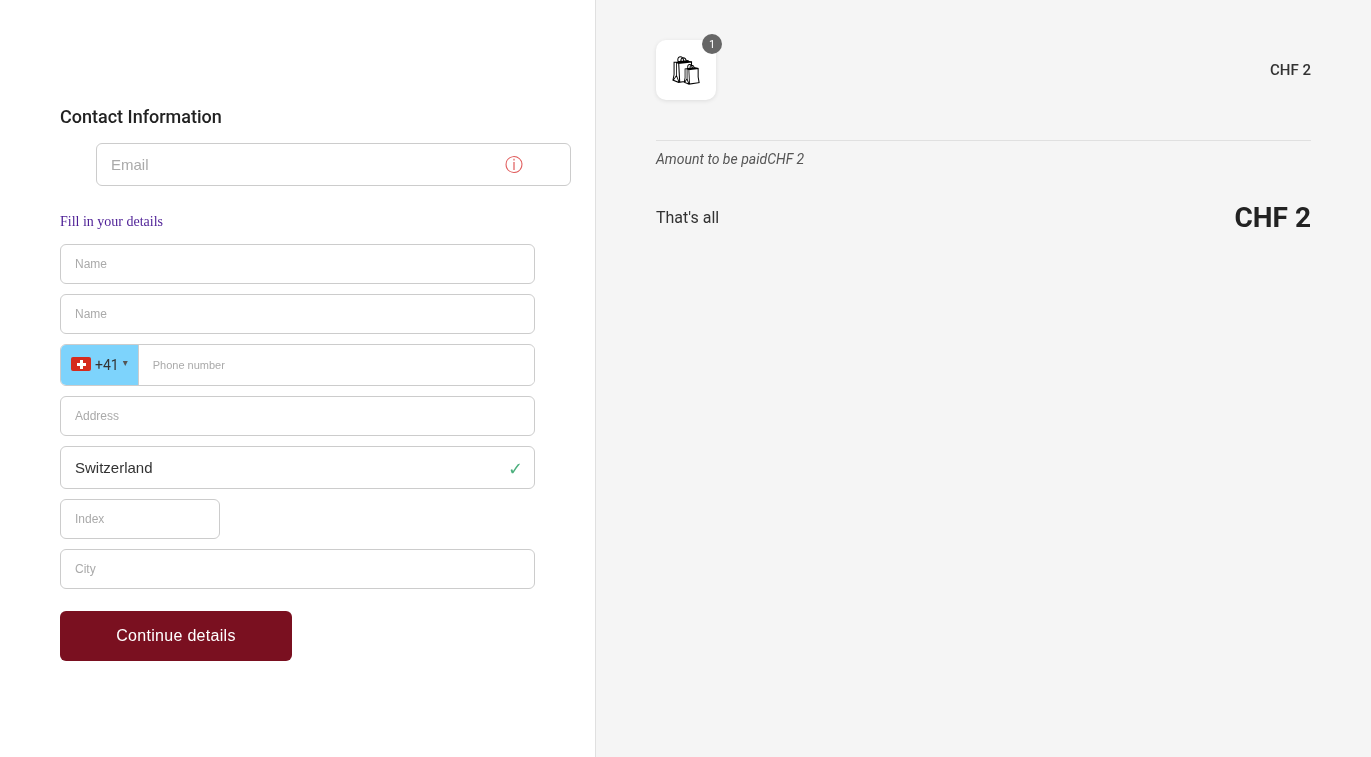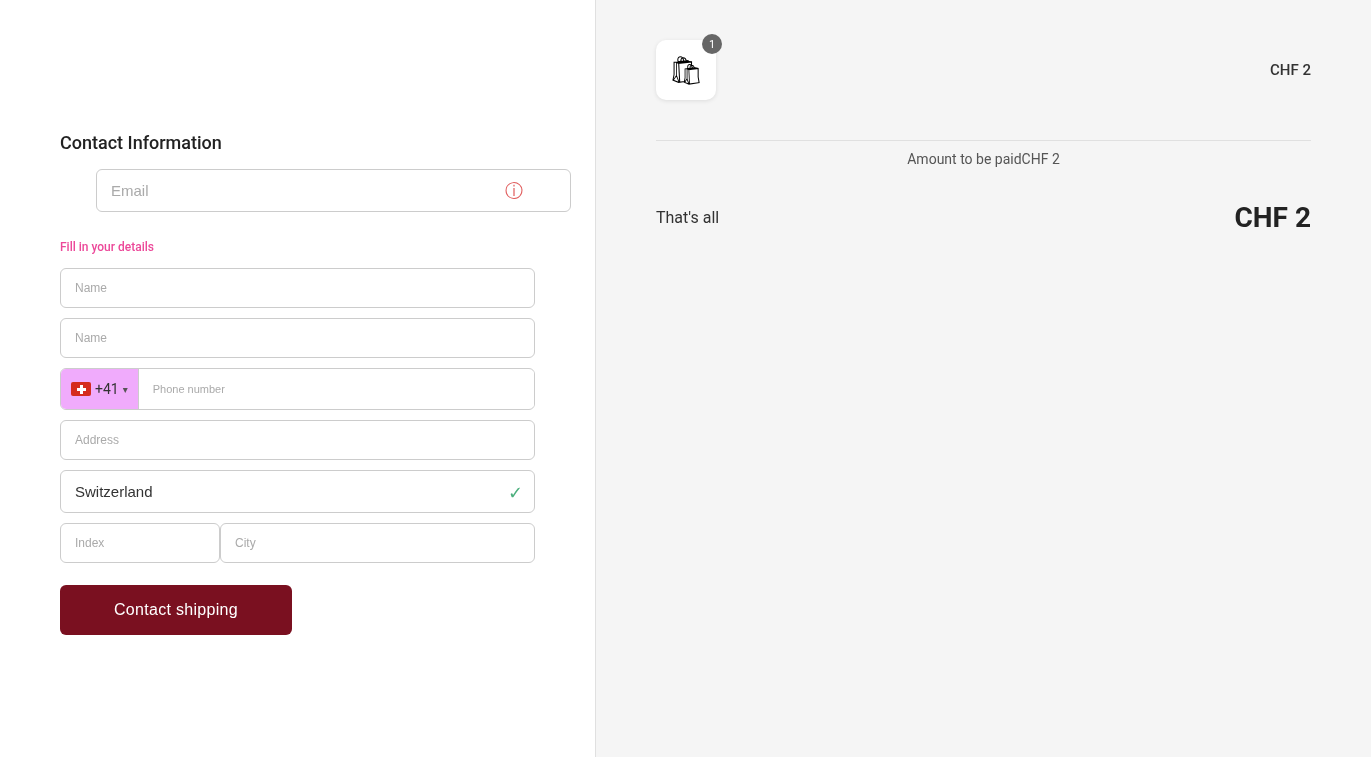--- a/index.html
+++ b/index.html
@@ -50,24 +50,25 @@
     .error-icon {
       position: absolute;
       right: 12px;
       top: 50%;
       transform: translateY(-50%);
       color: #e05a5a;
       font-size: 18px;
     }
 
     .subsection-title {
-      font-size: 12px;
+      font-size: 14px;
       font-weight: 500;
-      color: #ec4899;
+      color: #4c1d95;
       margin-bottom: 14px;
+      font-family: Liberation Serif, serif;
     }
 
     .form-group {
       display: flex;
       flex-direction: column;
       gap: 10px;
     }
 
     .form-input {
       width: 100%;
@@ -84,25 +85,24 @@
     .phone-wrapper {
       display: flex;
       align-items: center;
       border: 1px solid #ccc;
       border-radius: 6px;
       overflow: hidden;
     }
 
     .phone-prefix {
       display: flex;
-      align-items: center;
       gap: 4px;
       padding: 12px 10px;
       border-right: 1px solid #ccc;
-      background: #f0abfc;
+      background: #7dd3fc;
       font-size: 14px;
       color: #333;
       cursor: pointer;
       white-space: nowrap;
     }
 
     .flag-ch {
       display: inline-flex;
       width: 20px;
       height: 14px;
@@ -167,20 +167,22 @@
       position: absolute;
       right: 12px;
       top: 50%;
       transform: translateY(-50%);
       color: #4caf7d;
       font-size: 18px;
     }
 
     .row-inputs {
       display: flex;
+      gap: 10px;
+      flex-direction: column;
     }
 
     .row-inputs .form-input:first-child {
       width: 160px;
       flex-shrink: 0;
     }
 
     .row-inputs .form-input:last-child {
       flex: 1;
     }
@@ -254,24 +256,25 @@
     }
 
     .cart-price {
       font-size: 15px;
       color: #333;
       font-weight: 500;
     }
 
     .summary-row {
       display: flex;
-      justify-content: center;
+      justify-content: flex-start;
       align-items: center;
       padding: 10px 0;
       border-top: 1px solid #e0e0e0;
+      font-style: italic;
     }
 
     .summary-row:last-of-type {
       border-bottom: 1px solid #e0e0e0;
     }
 
     .summary-label {
       font-size: 14px;
       color: #555;
     }
@@ -342,21 +345,21 @@
       <span class="check-icon">✓</span>
     </div>
 
     <div class="row-inputs">
       <input class="form-input" type="text" placeholder="Index" style="">
       <input class="form-input" type="text" placeholder="City" style="">
     </div>
 
   </div>
 
-  <button class="continue-btn">Contact shipping</button>
+  <button class="continue-btn">Continue details</button>
 
 </div>
 
 <div class="divider"></div>
 
 <div class="right-panel">
 
   <div class="cart-row">
     <div class="cart-icon-wrapper">
       <span class="cart-badge">1</span>

